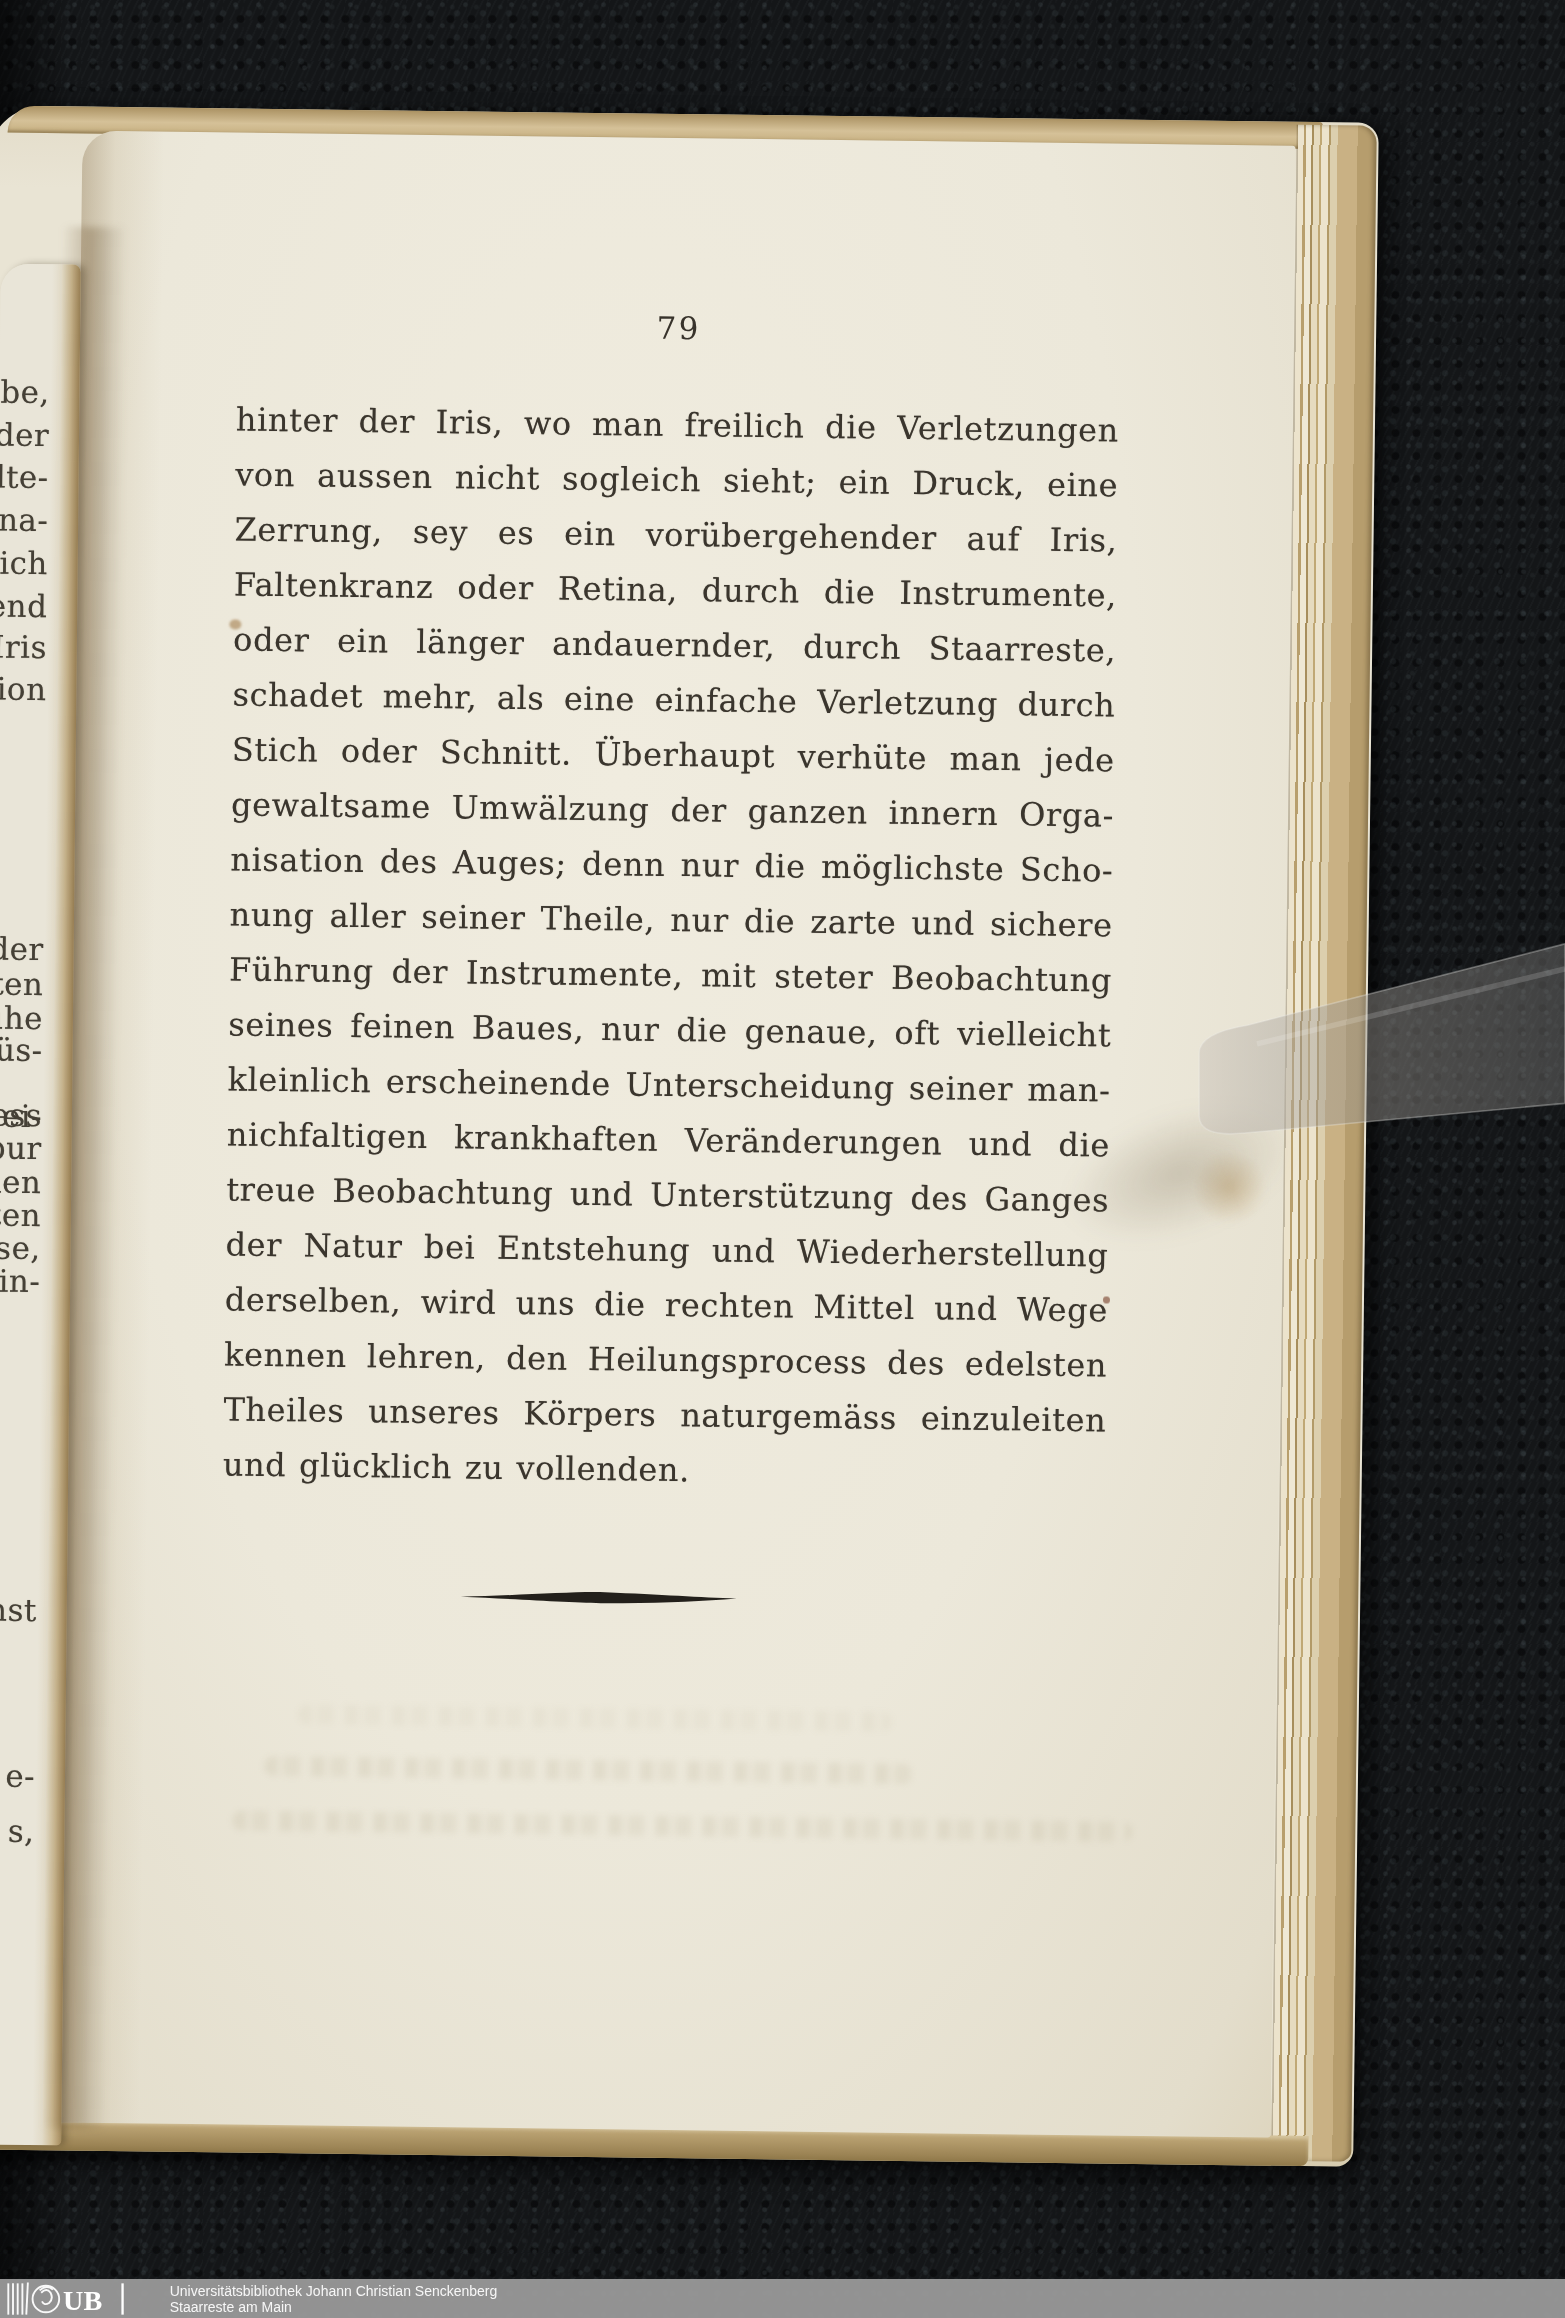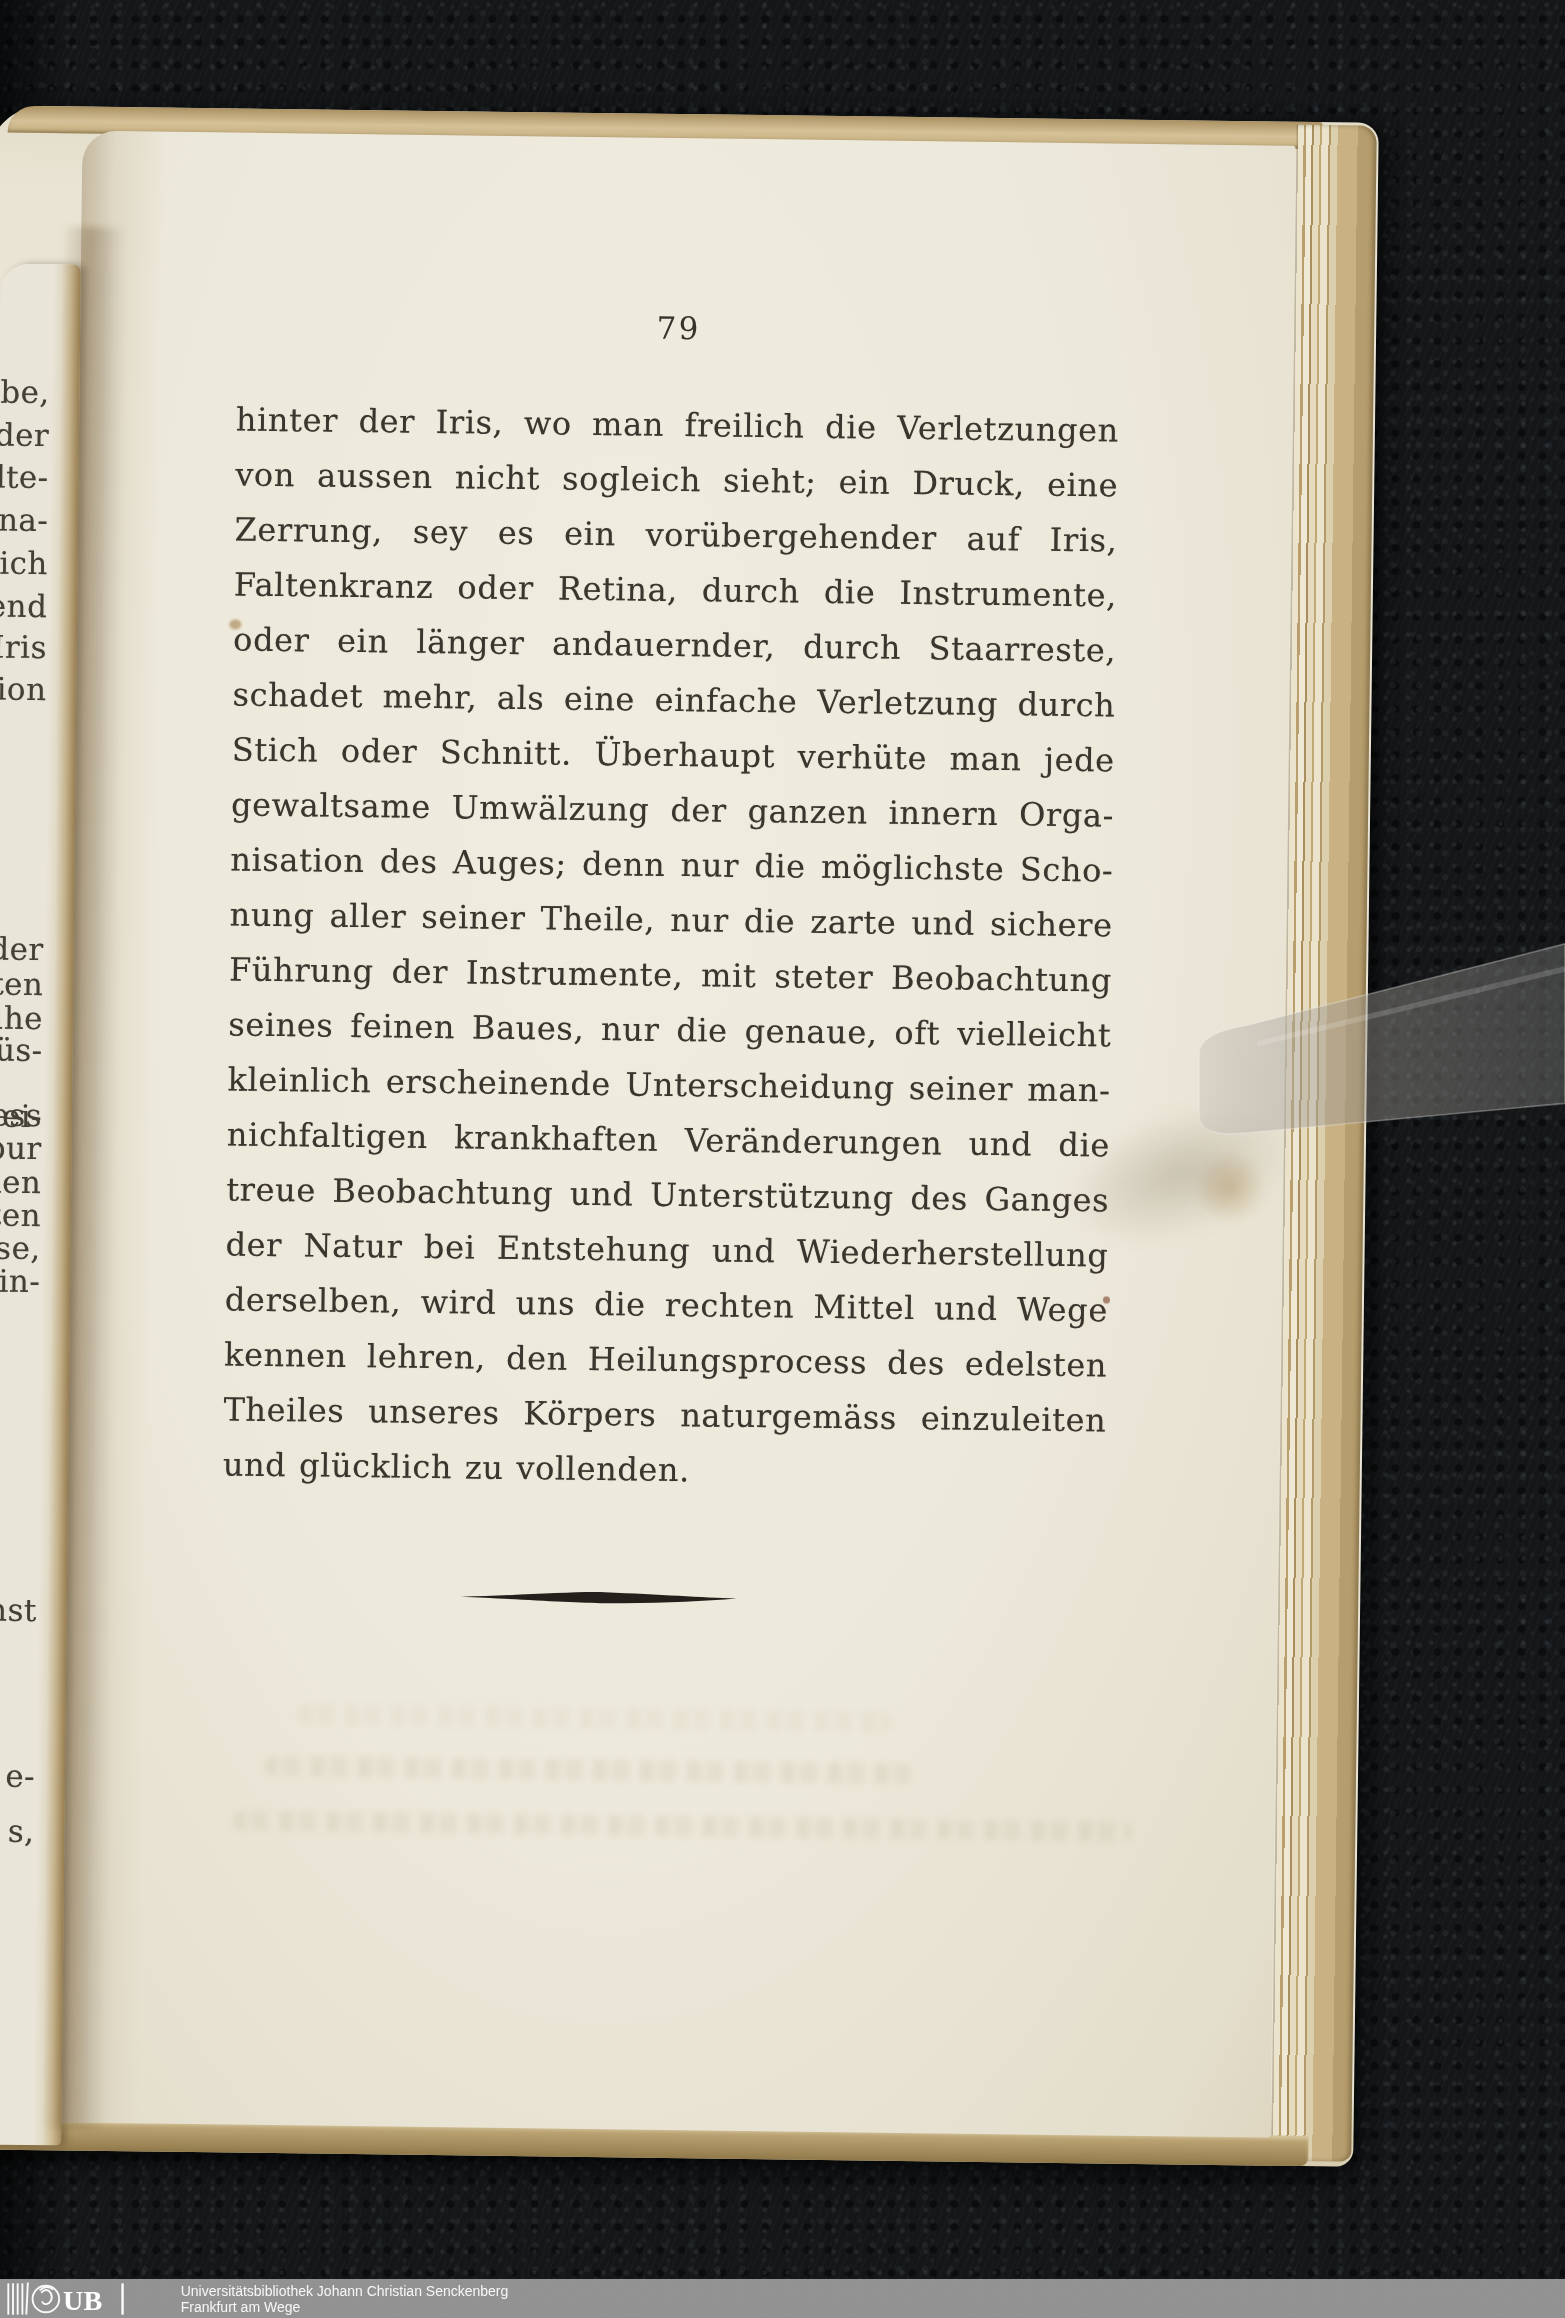--- a/index.html
+++ b/index.html
@@ -114,21 +114,21 @@
   .clip-svg{position:absolute;left:1171px;top:928px;}
   
   .footer{
     position:absolute;left:0;right:0;top:2279px;height:40px;
     background:rgba(151,151,151,.97);
     display:flex;align-items:center;
     font-family:"Liberation Sans",sans-serif;
     gap:32px;
   }
   .logo{margin-left:4.7px;flex:0 0 auto;display:flex;align-items:center;}
-  .footer-text{margin-left:20px;color:#f7f7f7;font-size:14px;line-height:16.4px;}
+  .footer-text{margin-left:9px;color:#f7f7f7;font-size:14px;line-height:16.4px;}
   .footer-text .l2{font-size:14px;}
 </style>
 </head>
 <body>
 
 <div class="scene">
 
   <div class="book">
     <div class="edge-top"></div>
     <div class="edge-right"></div>
@@ -225,18 +225,18 @@
           <line x1="29" y1="2" x2="27" y2="43"></line>
           <circle cx="52" cy="23" r="17"></circle>
           <path d="M46,15 q7,-7 12,0 q4,8 -2,13 q-6,4 -9,-2 M44,12 q9,-8 17,-1"></path>
         </g>
         <text x="74" y="37" font-family="Liberation Serif, serif" font-weight="bold" font-size="36" fill="#ffffff">UB</text>
         <line x1="150" y1="3" x2="150" y2="43" stroke="#ffffff" stroke-width="3"></line>
       </svg>
     </div>
     <div class="footer-text">
       <div class="l1">Universitätsbibliothek Johann Christian Senckenberg</div>
-      <div class="l2">Frankfurt am Wege</div>
+      <div class="l2">Staarreste am Main</div>
     </div>
   </div>
 
 </div>
 
 
 </body></html>

